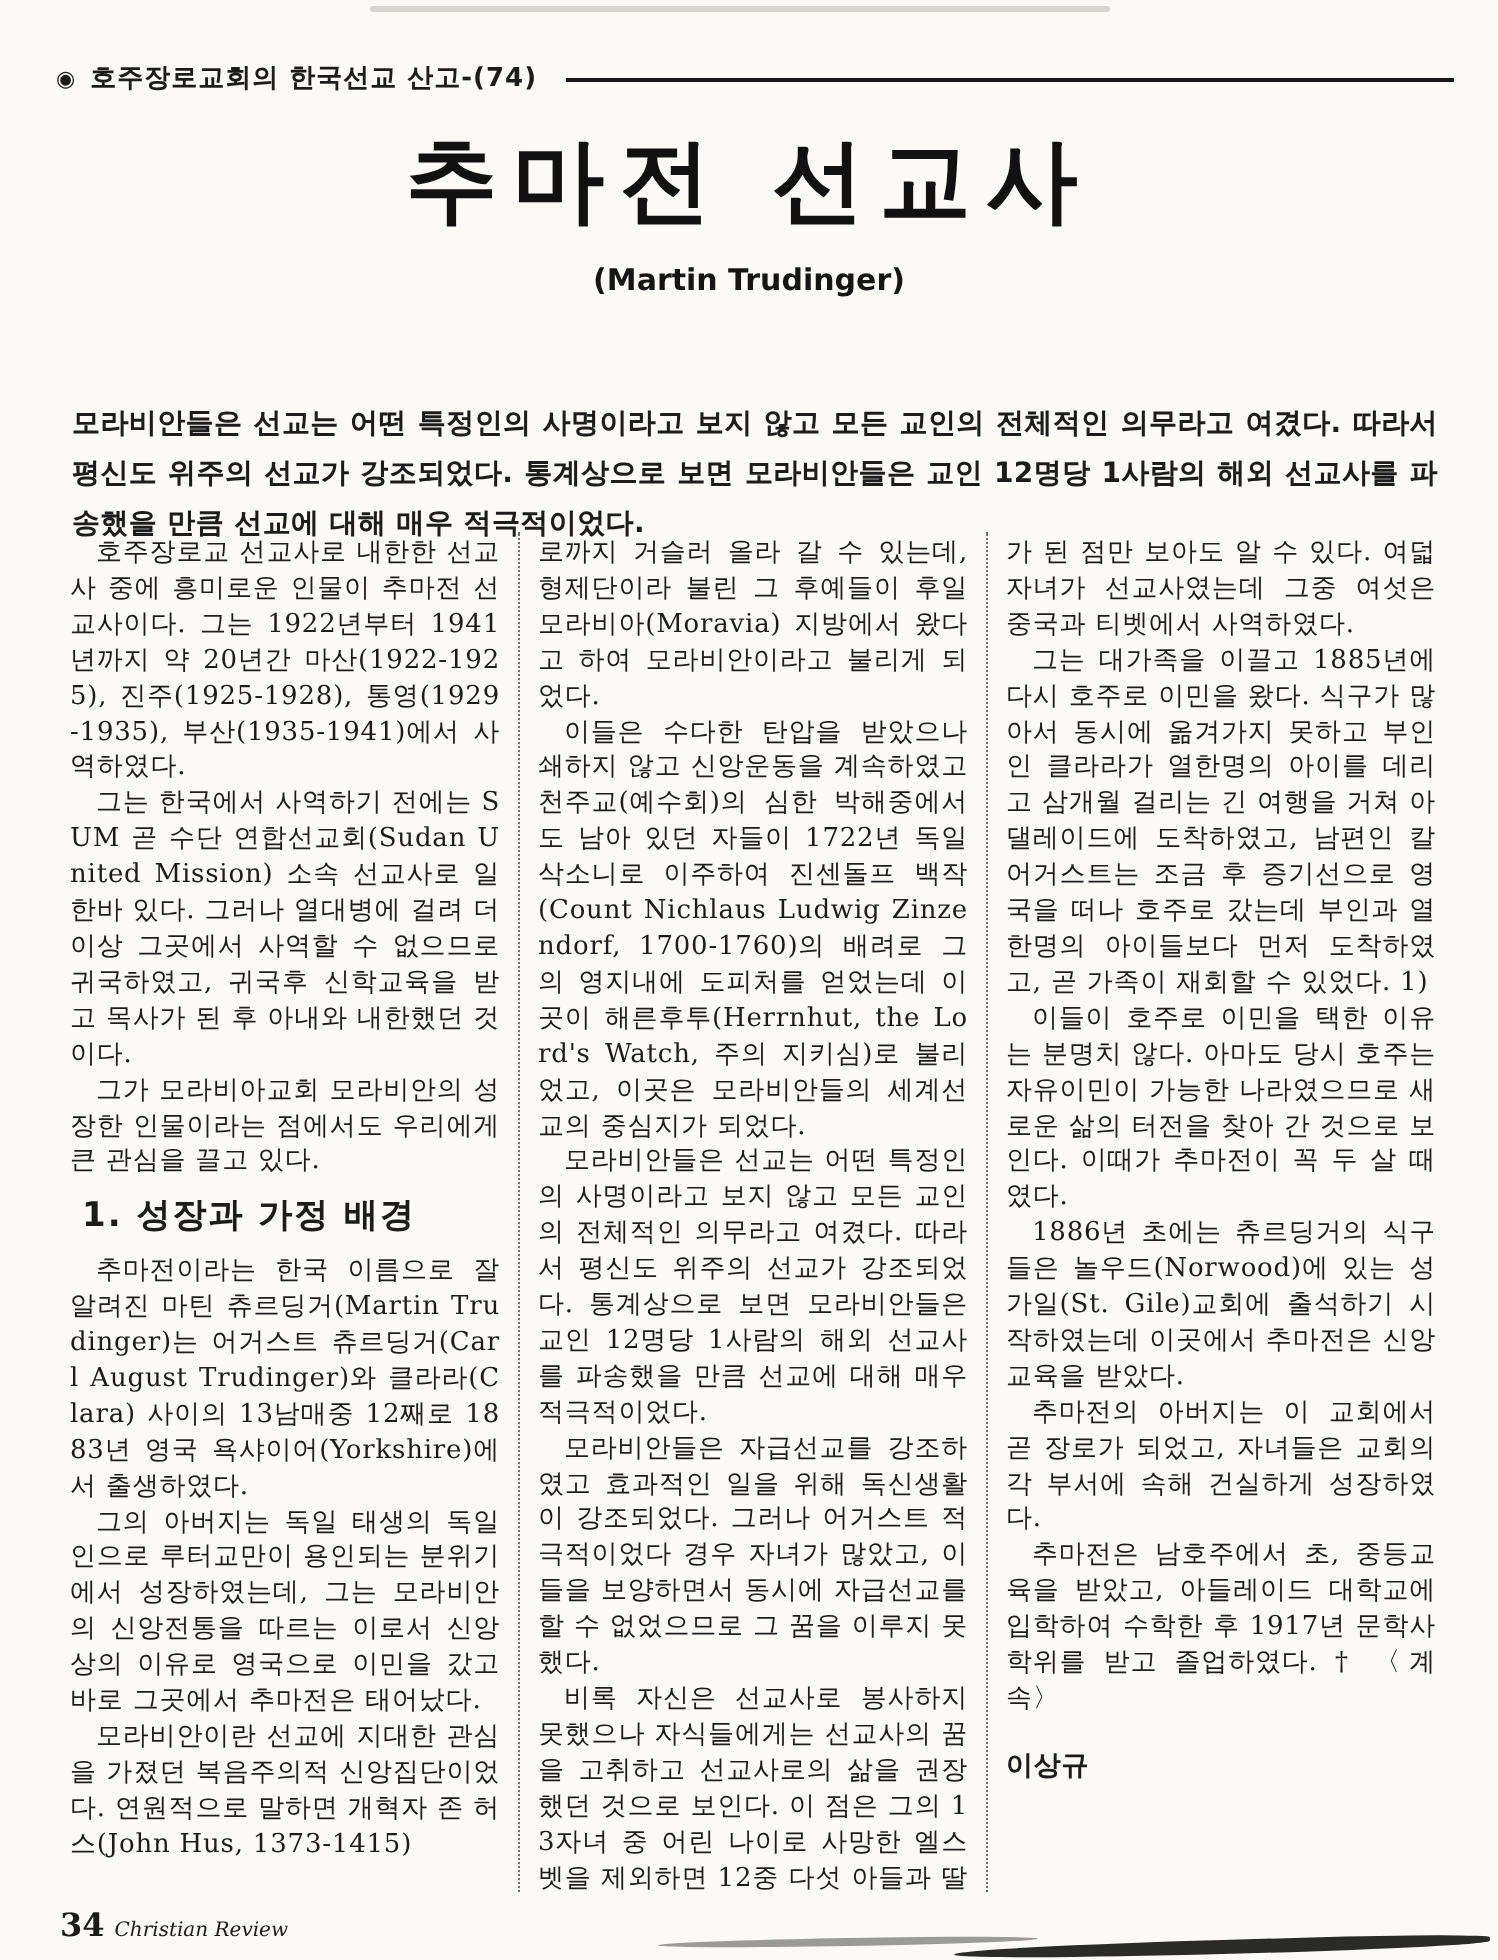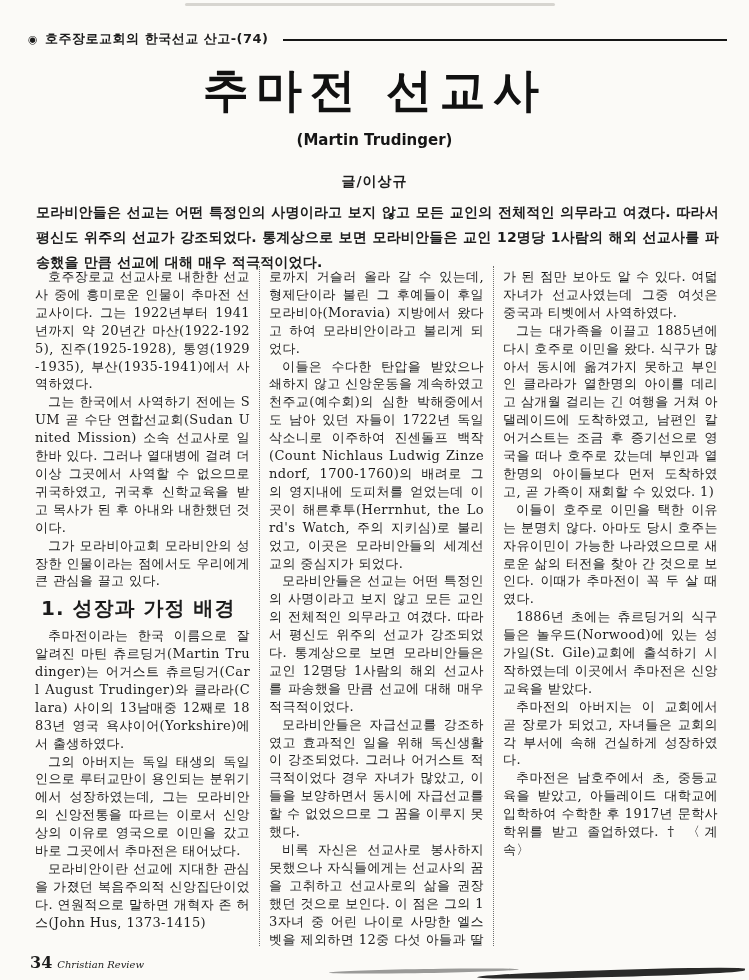--- a/index.html
+++ b/index.html
@@ -65,21 +65,21 @@
   .col{
     flex:1 1 0;padding:2px 9px 0 9px;overflow:hidden;
     font-size:13px;line-height:17.9px;letter-spacing:.4px;
     text-align:justify;word-break:break-all;
   }
   .col + .col{border-left:1px dotted #6d6d6d;}
   .col p{margin:0;text-indent:1em;}
   .col p.noindent{text-indent:0;}
   .section-heading{
     font-family:"DejaVu Sans","Liberation Sans",sans-serif;
-    font-weight:bold;font-size:20px;letter-spacing:1px;
+    font-weight:bold;font-size:17px;letter-spacing:1px;
     margin:10px 0 9px 6px;
   }
   .author-block{
     margin-top:16px;
     font-family:"DejaVu Sans","Liberation Sans",sans-serif;
     text-align:left;
   }
   .author-name{font-weight:bold;font-size:13.5px;margin-bottom:3px;}
   
   .footer{position:absolute;left:30px;bottom:8px;display:flex;align-items:baseline;}
@@ -95,21 +95,20 @@
 
   <div class="header">
     <span class="bullet">◉</span>
     <span class="series">호주장로교회의 한국선교 산고-(74)</span>
     <span class="header-rule"></span>
   </div>
 
   <div class="masthead">
     <h1 class="title">추마전 선교사</h1>
     <div class="subtitle">(Martin Trudinger)</div>
-    <div class="author">글/이상규</div>
   </div>
 
   <div class="lead">모라비안들은 선교는 어떤 특정인의 사명이라고 보지 않고 모든 교인의 전체적인 의무라고 여겼다. 따라서 평신도 위주의 선교가 강조되었다. 통계상으로 보면 모라비안들은 교인 12명당 1사람의 해외 선교사를 파송했을 만큼 선교에 대해 매우 적극적이었다.</div>
 
   <div class="body-cols">
 
     <div class="col">
       <p>호주장로교 선교사로 내한한 선교사 중에 흥미로운 인물이 추마전 선교사이다. 그는 1922년부터 1941년까지 약 20년간 마산(1922-1925), 진주(1925-1928), 통영(1929-1935), 부산(1935-1941)에서 사역하였다.</p>
       <p>그는 한국에서 사역하기 전에는 SUM 곧 수단 연합선교회(Sudan United Mission) 소속 선교사로 일한바 있다. 그러나 열대병에 걸려 더 이상 그곳에서 사역할 수 없으므로 귀국하였고, 귀국후 신학교육을 받고 목사가 된 후 아내와 내한했던 것이다.</p>
       <p>그가 모라비아교회 모라비안의 성장한 인물이라는 점에서도 우리에게 큰 관심을 끌고 있다.</p>
@@ -127,20 +126,24 @@
       <p>비록 자신은 선교사로 봉사하지 못했으나 자식들에게는 선교사의 꿈을 고취하고 선교사로의 삶을 권장했던 것으로 보인다. 이 점은 그의 13자녀 중 어린 나이로 사망한 엘스벳을 제외하면 12중 다섯 아들과 딸 셋 곧 여덟명이 해외 선교사</p>
     </div>
 
     <div class="col">
       <p class="noindent">가 된 점만 보아도 알 수 있다. 여덟 자녀가 선교사였는데 그중 여섯은 중국과 티벳에서 사역하였다.</p>
       <p>그는 대가족을 이끌고 1885년에 다시 호주로 이민을 왔다. 식구가 많아서 동시에 옮겨가지 못하고 부인인 클라라가 열한명의 아이를 데리고 삼개월 걸리는 긴 여행을 거쳐 아댈레이드에 도착하였고, 남편인 칼 어거스트는 조금 후 증기선으로 영국을 떠나 호주로 갔는데 부인과 열한명의 아이들보다 먼저 도착하였고, 곧 가족이 재회할 수 있었다. 1)</p>
       <p>이들이 호주로 이민을 택한 이유는 분명치 않다. 아마도 당시 호주는 자유이민이 가능한 나라였으므로 새로운 삶의 터전을 찾아 간 것으로 보인다. 이때가 추마전이 꼭 두 살 때였다.</p>
       <p>1886년 초에는 츄르딩거의 식구들은 놀우드(Norwood)에 있는 성 가일(St. Gile)교회에 출석하기 시작하였는데 이곳에서 추마전은 신앙교육을 받았다.</p>
       <p>추마전의 아버지는 이 교회에서 곧 장로가 되었고, 자녀들은 교회의 각 부서에 속해 건실하게 성장하였다.</p>
       <p>추마전은 남호주에서 초, 중등교육을 받았고, 아들레이드 대학교에 입학하여 수학한 후 1917년 문학사 학위를 받고 졸업하였다. † 〈계속〉</p>
+      <div class="author-block">
+        <div class="author-name">이상규</div>
+
+      </div>
     </div>
 
   </div>
 
   <div class="footer">
     <span class="page-num">34</span>
     <span class="mag-name">Christian Review</span>
   </div>
 
   <div class="bottom-smudge2"></div>

